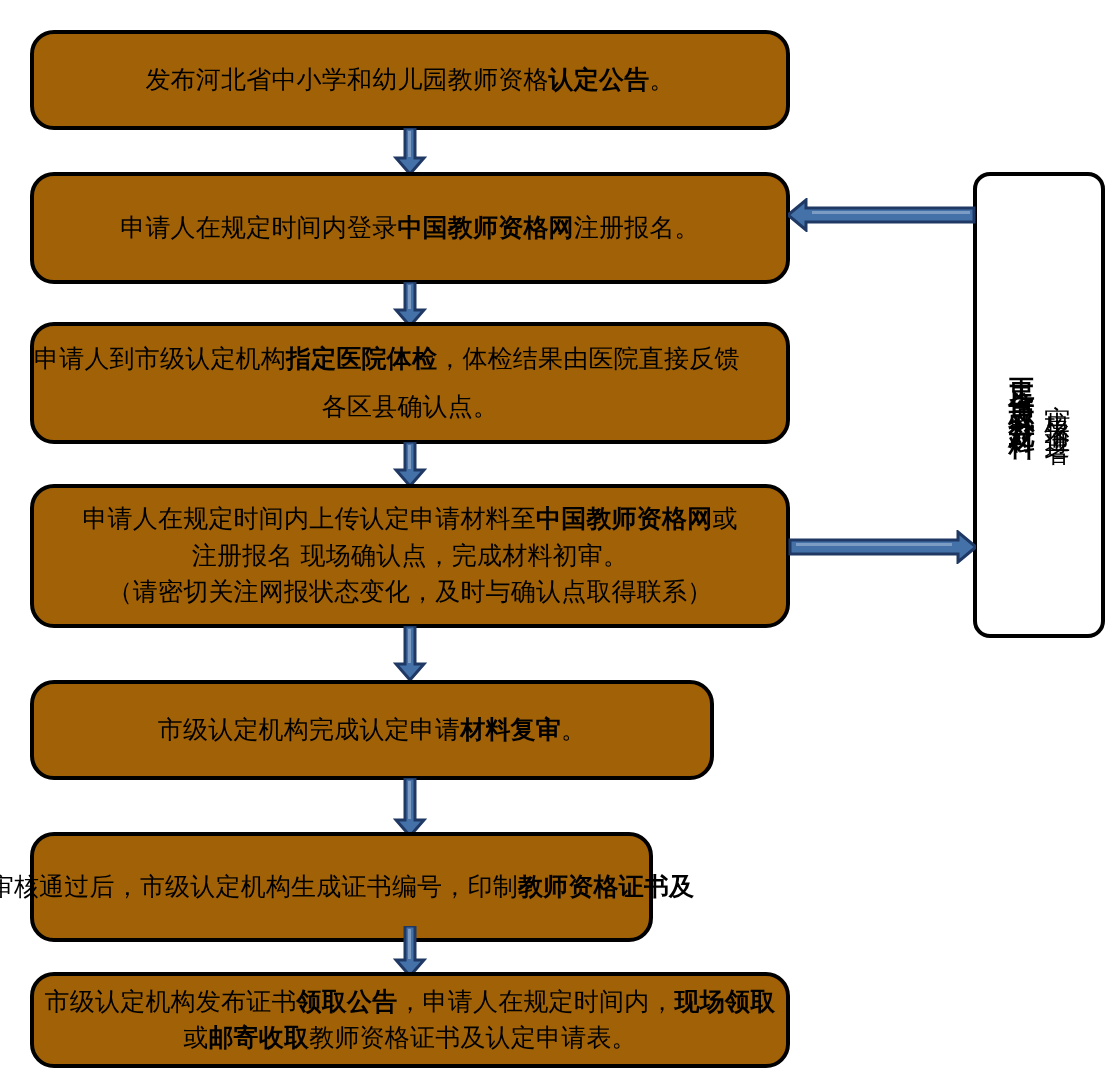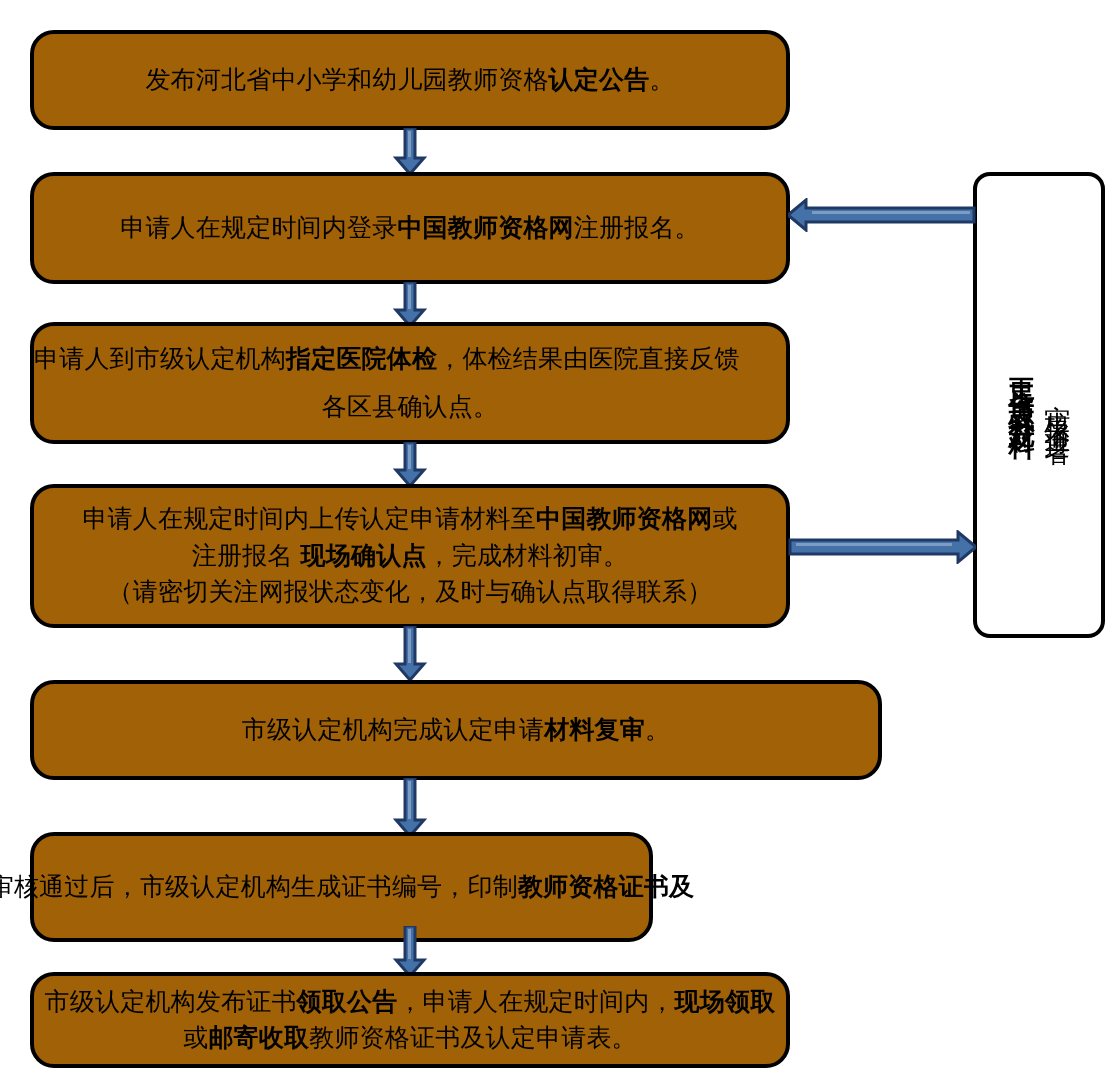--- a/index.html
+++ b/index.html
@@ -102,32 +102,32 @@
 
   <div class="arrow" style="left:393px;top:442px;width:34px;height:46px;">
     <svg width="34" height="46" viewBox="0 0 34 46">
       <polygon points="12,0 22,0 22,28 31,28 17,44 3,28 12,28" fill="#4472A8" stroke="#1F3864" stroke-width="3" stroke-linejoin="miter"></polygon>
       <rect x="15" y="3" width="3" height="24" fill="#7C9CC4"></rect>
     </svg>
   </div>
 
   <div class="box" style="left:30px;top:484px;width:760px;height:144px;text-align:right;">
     <span class="line"><span>申请人在规定时间内上传认定申请材料至</span><span style="font-weight: bold;">中国教师资格网</span><span>或</span></span>
-    <span class="line"><span>注册报名</span><span style="font-weight: bold; margin-left: 8px;">现场确认点</span><span>，完成材料初审。</span></span>
+    <span class="line"><span>注册报名</span><span style="font-weight: normal; margin-left: 8px;">现场确认点</span><span>，完成材料初审。</span></span>
     <span class="line"><span>（请密切关注网报状态变化，及时与确认点取得联系）</span></span>
   </div>
 
   <div class="arrow" style="left:393px;top:626px;width:34px;height:56px;">
     <svg width="34" height="56" viewBox="0 0 34 56">
       <polygon points="12,0 22,0 22,38 31,38 17,54 3,38 12,38" fill="#4472A8" stroke="#1F3864" stroke-width="3" stroke-linejoin="miter"></polygon>
       <rect x="15" y="3" width="3" height="34" fill="#7C9CC4"></rect>
     </svg>
   </div>
 
-  <div class="box" style="left:30px;top:680px;width:852px;height:100px;">
+  <div class="box" style="left:30px;top:680px;width:684px;height:100px;">
     <span class="line"><span>市级认定机构完成认定申请</span><span style="font-weight: bold;">材料复审</span><span>。</span></span>
   </div>
 
   <div class="arrow" style="left:393px;top:778px;width:34px;height:60px;">
     <svg width="34" height="60" viewBox="0 0 34 60">
       <polygon points="12,0 22,0 22,42 31,42 17,58 3,42 12,42" fill="#4472A8" stroke="#1F3864" stroke-width="3" stroke-linejoin="miter"></polygon>
       <rect x="15" y="3" width="3" height="38" fill="#7C9CC4"></rect>
     </svg>
   </div>
 

